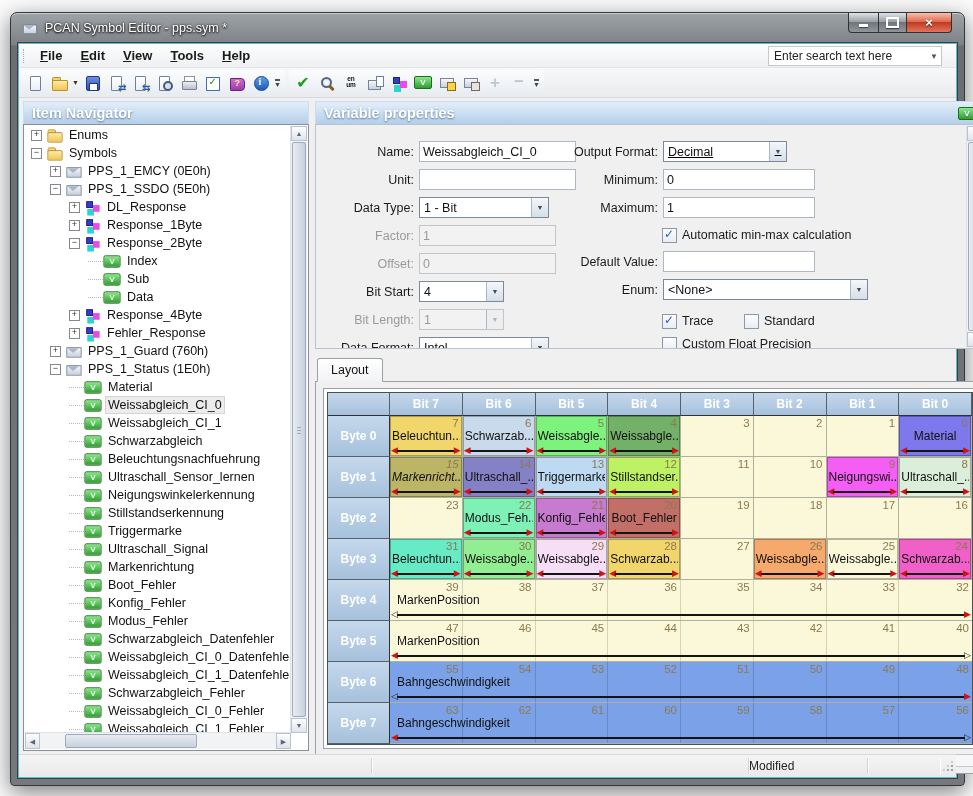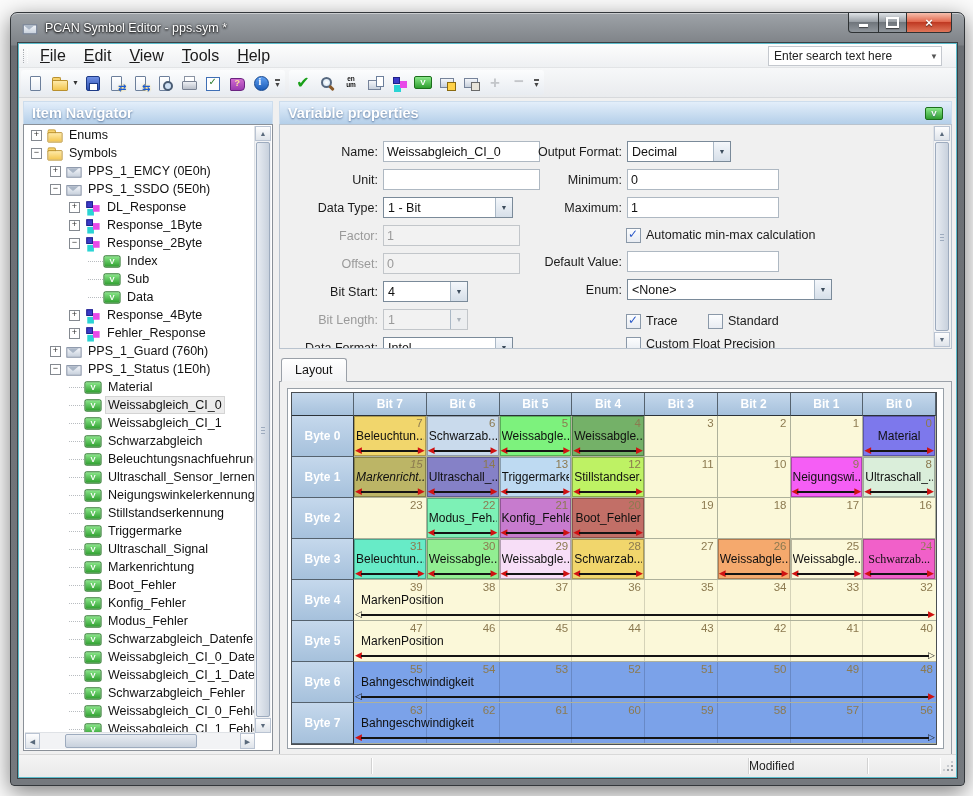--- a/index.html
+++ b/index.html
@@ -18,21 +18,21 @@
   .wbtn.max{width:27px;border-left:none;border-right:none;background:linear-gradient(#dfe3e7,#9aa0a6 45%,#70767c 50%,#90969c);}
   .wbtn.close{width:44px;border-radius:0 0 4px 0;background:linear-gradient(#f6c0ae,#e2694f 45%,#c03a23 50%,#e0765a);font-size:13px;font-weight:bold;text-shadow:0 1px 1px rgba(0,0,0,.6);}
   .glyph-min{width:9px;height:3px;background:#fff;box-shadow:0 1px 1px rgba(0,0,0,.5);margin-top:6px;}
   .glyph-max{width:9px;height:7px;border:2px solid #fff;box-shadow:0 1px 1px rgba(0,0,0,.5);}
   .client{position:absolute;left:7px;right:7px;top:30px;bottom:7px;background:#f0f0f0;border:1px solid #5bbccb;box-shadow:0 0 0 1px #3c4044;}
 
   
   .menubar{height:23px;background:linear-gradient(#fdfdfd,#eef0f2);display:flex;align-items:center;position:relative;border-bottom:1px solid #e2e4e6;}
   .grip-v{width:3px;height:14px;margin:0 3px 0 4px;border-left:1px dotted #a9adb2;border-right:1px dotted #fff;}
   .menu-items{display:flex;}
-  .menu-item{padding:3px 9px;font-size:16px;color:#1a1a1a;cursor:default;}
+  .menu-item{padding:3px 9px;font-size:13px;color:#1a1a1a;cursor:default;font-weight:bold;}
   .menu-item u{text-decoration:underline;}
   .search-combo{position:absolute;right:14px;top:2px;width:172px;height:18px;background:#fff;border:1px solid #c4c8ce;display:flex;align-items:center;}
   .search-text{flex:1;font-size:12px;color:#222;padding-left:5px;white-space:nowrap;overflow:hidden;}
   .search-arrow{width:14px;font-size:8px;color:#555;text-align:center;}
 
   
   .toolbar{height:29px;background:linear-gradient(#f7f8f9,#e9ebee);display:flex;align-items:center;border-bottom:1px solid #d7d9dc;padding-left:2px;}
   .tb-group{display:flex;align-items:center;background:linear-gradient(#fcfdfe,#e8ecf1);border-radius:3px;margin-right:4px;padding:1px 2px;}
   .tbtn{width:24px;height:23px;display:flex;align-items:center;justify-content:center;border-radius:2px;position:relative;}
   .tbtn.disabled{opacity:.55;filter:grayscale(.6);}
@@ -75,21 +75,21 @@
   .ic-envpaste::after{content:"";position:absolute;right:0;bottom:0;width:7px;height:7px;background:#e8e4da;border:1px solid #6a6a6a;}
   .ic-plus{color:#9aa2ac;font-size:17px;font-weight:bold;line-height:15px;text-align:center;}
   .ic-minus{color:#9aa2ac;font-size:17px;font-weight:bold;line-height:13px;text-align:center;}
 
   
   .content{position:absolute;left:0;right:0;top:53px;bottom:22px;padding:4px;display:flex;}
   .panel{display:flex;flex-direction:column;}
   .phead{height:22px;background:linear-gradient(#e3eefa,#b4cfe9);display:flex;align-items:center;padding:0 8px;color:#fff;font-weight:bold;font-size:14.5px;text-shadow:0 1px 2px rgba(80,110,150,.9);border:1px solid #cddded;border-bottom:none;}
   .phead .spacer{flex:1;}
 
-  .panel.left{width:250px;flex:none;}
+  .panel.left{width:286px;flex:none;}
   .tree-wrap{flex:1;position:relative;background:#fff;border:1px solid #8a9098;overflow:hidden;}
   .tree{position:absolute;left:1px;top:1px;right:17px;bottom:17px;overflow:hidden;font-size:12.5px;}
   .titem{height:18px;display:flex;align-items:center;white-space:nowrap;}
   .titem.selected .tlabel{background:#ececec;outline:1px solid #d4d4d4;}
   .texp{width:9px;height:9px;border:1px solid #848990;background:#fff;font-size:9px;line-height:7px;text-align:center;color:#333;margin-right:4px;flex:none;}
   .texp-sp{width:15px;flex:none;border-top:1px dotted #b8bcc0;margin-right:0;}
   .tico{margin-right:4px;flex:none;transform:scale(.95);}
   .tlabel{padding:1px 2px;color:#111;}
 
   
@@ -114,21 +114,21 @@
   .flabel{display:inline-block;text-align:right;padding-right:5px;font-size:12.5px;color:#1a1a1a;flex:none;}
   .flabel.dim{color:#9a9a9a;}
   .w96{width:96px;} .w116{width:116px;}
   .tbox{height:19px;border:1px solid #aeb8c2;background:#fff;font-size:12.5px;padding:0 3px;font-family:"Liberation Sans",sans-serif;color:#111;}
   .tbox.disabled{background:#f2f2f2;color:#9a9a9a;border-color:#c2c6ca;}
   .combo{height:21px;border:1px solid #7a8a99;background:#fff;display:flex;align-items:center;box-sizing:border-box;}
   .combo .cval{flex:1;font-size:12.5px;padding-left:4px;white-space:nowrap;overflow:hidden;color:#111;}
   .combo .cbtn{width:16px;align-self:stretch;background:linear-gradient(#f4f7fb,#d6dfe9);border-left:1px solid #aab8c6;color:#3c4c5c;font-size:7px;display:flex;align-items:center;justify-content:center;}
   .combo.disabled{border-color:#c2c6ca;background:#f2f2f2;}
   .combo.disabled .cval{color:#9a9a9a;}
-  .combo.disabled .cbtn{color:#aab2ba;background:#eceef0;} .cw130{width:130px;} .cw120{width:104px;} .cw85{width:85px;} .cw205{width:205px;}
+  .combo.disabled .cbtn{color:#aab2ba;background:#eceef0;} .cw130{width:130px;} .cw120{width:124px;text-decoration:underline;} .cw85{width:85px;} .cw205{width:205px;}
   .cbrow{position:absolute;height:16px;display:flex;align-items:center;}
   .cb{width:13px;height:13px;border:1px solid #8a98a8;background:linear-gradient(#fcfdfe,#e8ecf2);position:relative;flex:none;}
   .cb.checked::after{content:"✓";position:absolute;left:1px;top:-2px;color:#2a58c8;font-size:12px;font-weight:bold;}
   .cblabel{font-size:12.5px;margin-left:5px;color:#1a1a1a;}
   .props-scroll{top:1px;right:1px;bottom:1px;}
 
   
   .layout-panel{flex:1;margin-top:8px;display:flex;flex-direction:column;}
   .tabstrip{height:25px;display:flex;align-items:flex-end;padding-left:2px;position:relative;}
   .tabstrip::after{content:"";position:absolute;left:0;right:0;bottom:0;height:1px;background:#9aa0a8;}
@@ -800,21 +800,21 @@
                     </div>
                     <div class="gcell colored" style="background: rgb(251, 248, 217);">
                       <span class="gnum">25</span>
                       <span class="gname">Weissabgle...</span>
                       <div class="garrow">
                         <span class="gah red">◀</span>
                         <span class="gline"></span>
                         <span class="gah red">▶</span>
                       </div>
                     </div>
-                    <div class="gcell colored" style="background: rgb(241, 96, 201); font-family: Liberation Serif, serif;">
+                    <div class="gcell colored" style="background: rgb(241, 96, 201);">
                       <span class="gnum">24</span>
                       <span class="gname">Schwarzab...</span>
                       <div class="garrow">
                         <span class="gah red">◀</span>
                         <span class="gline"></span>
                         <span class="gah red">▶</span>
                       </div>
                     </div>
                     <div class="gbyte">Byte 4</div>
                     <div class="gspan" style="background: rgb(251, 248, 217);">

